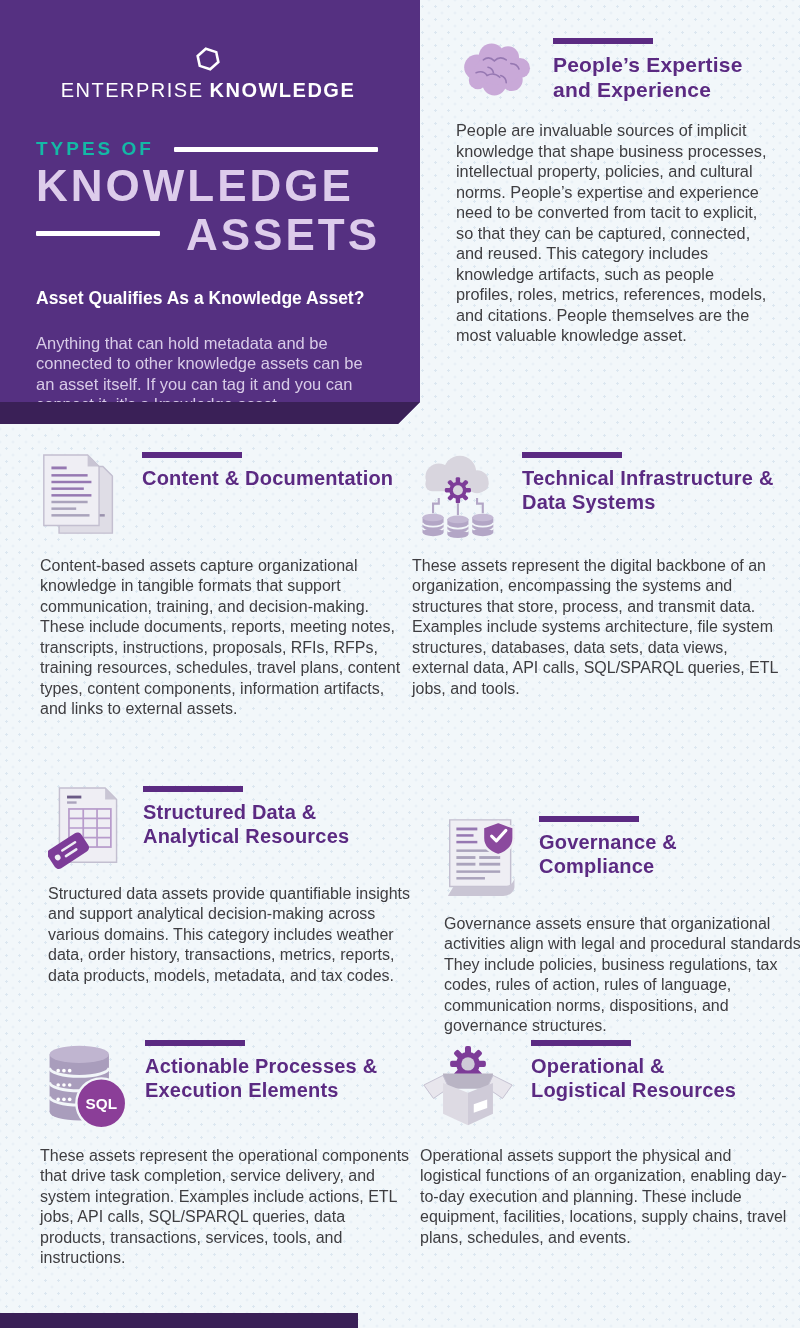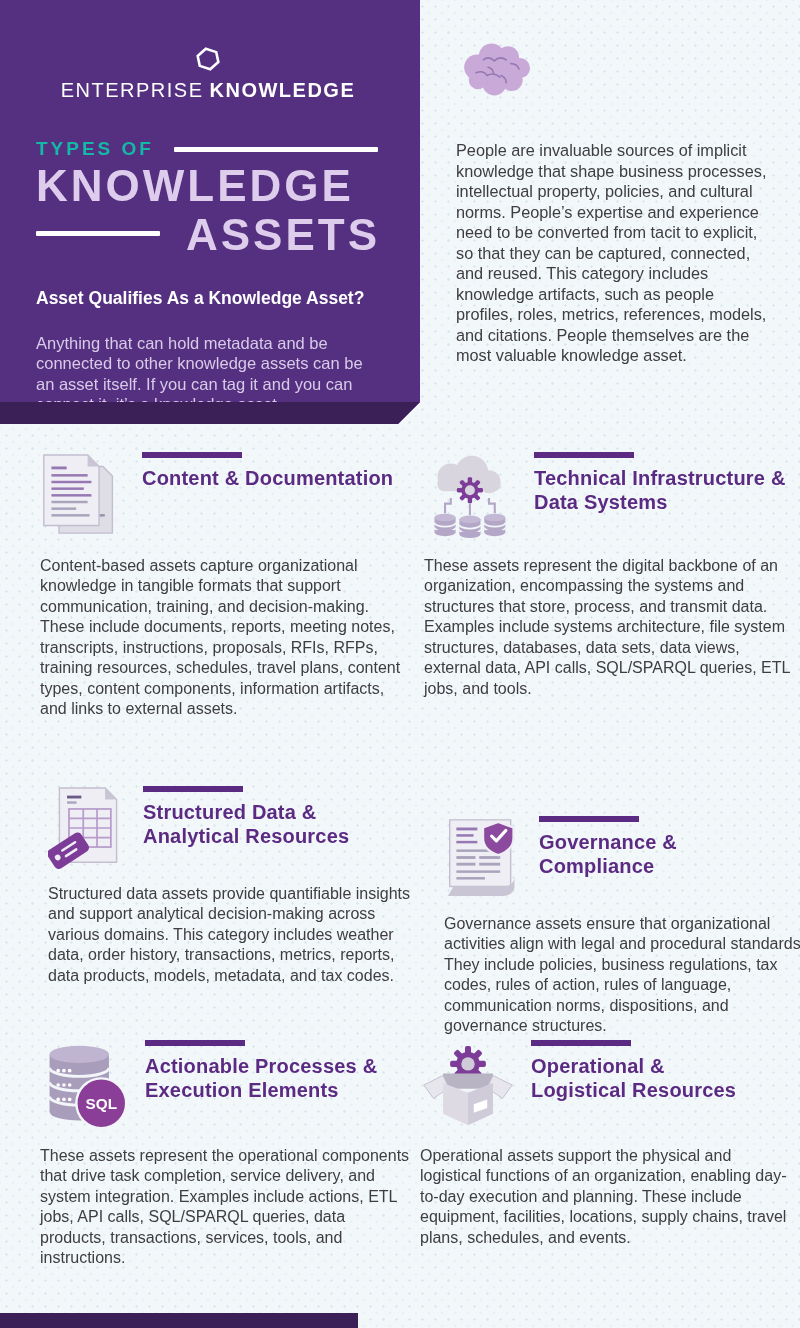--- a/index.html
+++ b/index.html
@@ -48,24 +48,24 @@
   .sec-head svg{ flex:0 0 auto; display:block; }
   .sec-title{ margin-left:15px; }
   .tbar{ height:6px; width:100px; background:#5b2a82; margin-bottom:9px; }
   h3{ color:#5b2a82; font-weight:bold; font-size:20px; line-height:1.18; letter-spacing:.2px; }
   .card p{ font-size:16px; line-height:1.28; margin-top:14px; color:#3e3d40; }
 
   .people{ left:456px; top:38px; width:318px; }
   .people .sec-title{ margin-left:13px; margin-top:0; }
   .people h3{ font-size:21px; max-width:210px; }
   .people .sec-head{ min-height:74px; }
-  .people p{ margin-top:28px; font-size:16.3px; line-height:1.26; }
+  .people p{ margin-top:8px; font-size:16.3px; line-height:1.26; }
 
   .content     { left:40px;  top:452px; width:366px; }
-  .technical   { left:424px; top:452px; width:368px; }
+  .technical   { left:412px; top:452px; width:368px; }
   .structured  { left:48px;  top:786px; width:366px; }
   .governance  { left:420px; top:816px; width:368px;margin-left:24px; }
   .actionable  { left:40px;  top:1040px; width:372px; }
   .operational { left:420px; top:1040px; width:368px; }
 
   .r1 .sec-head{ min-height:90px;gap:7px; }
   .r2 .sec-head{ min-height:82px; }
   .r3 .sec-head{ min-height:92px; }
 
   .technical h3{ max-width:262px; }
@@ -132,20 +132,24 @@
             <ellipse cx="45" cy="35" rx="26" ry="16"></ellipse>
         </g>
         <g fill="none" stroke="#9678b2" stroke-width="1.7" stroke-linecap="round">
           <path d="M29 24 q6 -5 12 1 q6 -6 13 -1"></path>
           <path d="M21 38 q8 -3 12 3 q8 -4 14 2"></path>
           <path d="M48 41 q6 2 6 8"></path>
           <path d="M59 28 q7 0 9 6"></path>
           <path d="M34 32 q5 1 6 6"></path>
         </g>
       </svg>
+      <div class="sec-title">
+        <div class="tbar"></div>
+        <h3>People’s Expertise and Experience</h3>
+      </div>
     </div>
     <p>People are invaluable sources of implicit knowledge that shape business processes, intellectual property, policies, and cultural norms. People’s expertise and experience need to be converted from tacit to explicit, so that they can be captured, connected, and reused. This category includes knowledge artifacts, such as people profiles, roles, metrics, references, models, and citations. People themselves are the most valuable knowledge asset.</p>
   </section>
 
   <section class="card content r1">
     <div class="sec-head">
       <svg width="80" height="88" viewBox="0 0 84 90">
         <path d="M20 14 h46 l10 10 v60 h-56 z" fill="#dfdde6" stroke="#c3bfd0" stroke-width="1.5"></path>
         <g fill="#9a92ad">
           <rect x="28" y="64" width="40" height="2.6"></rect>

